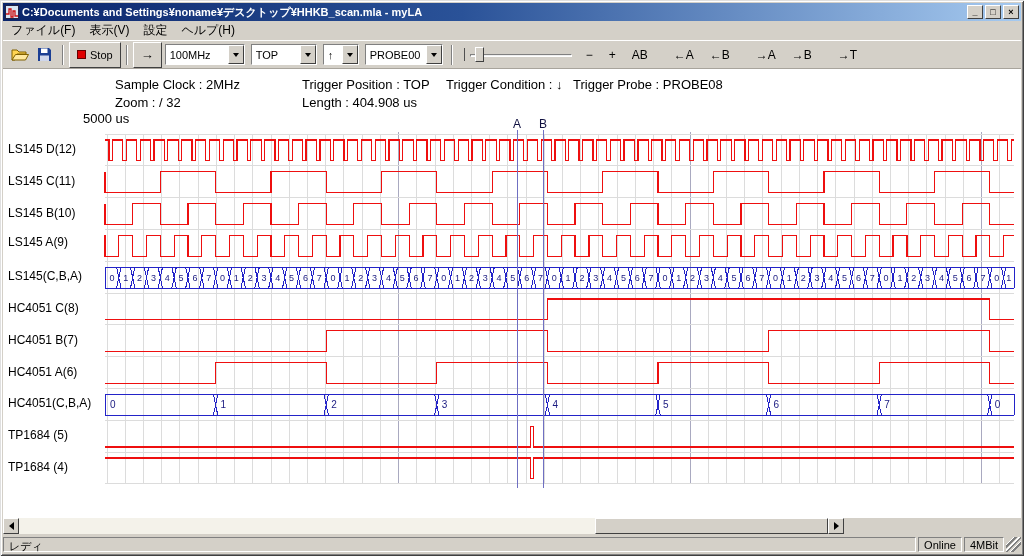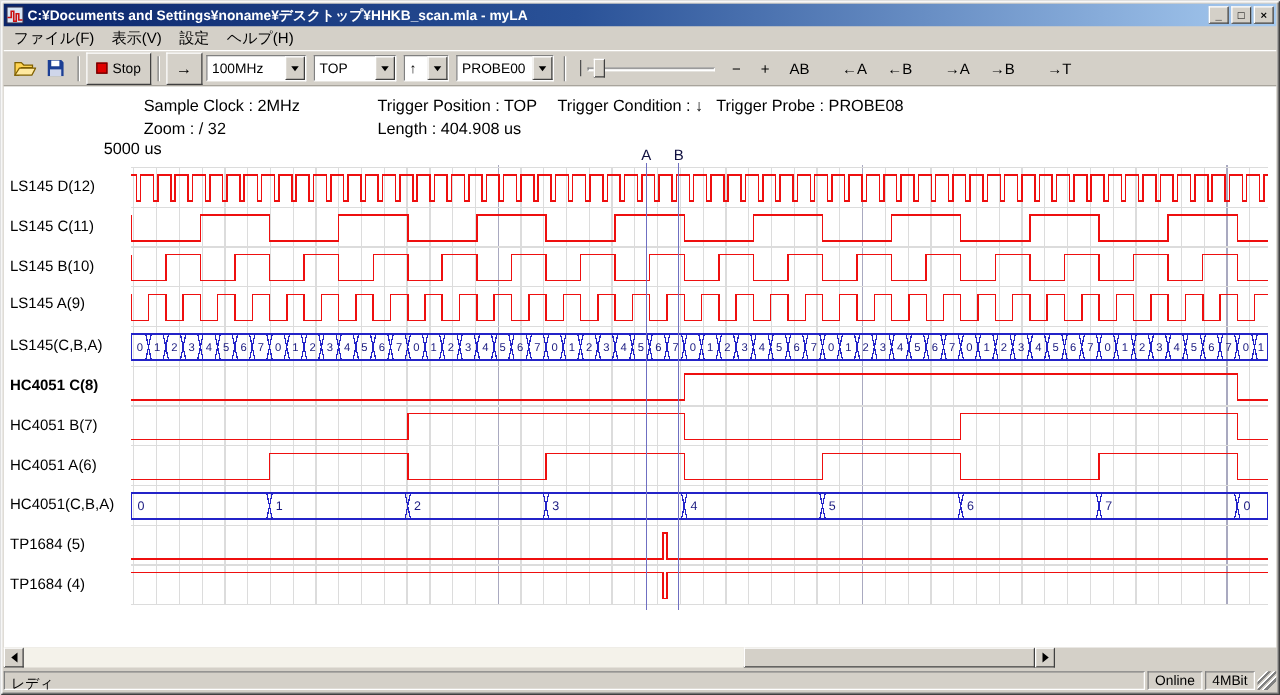--- a/index.html
+++ b/index.html
@@ -223,21 +223,21 @@
     <span class="inf" style="left:573px;top:77px">Trigger Probe : PROBE08</span>
     <span class="inf" style="left:115px;top:95px">Zoom : /  32</span>
     <span class="inf" style="left:302px;top:95px">Length : 404.908 us</span>
     <span class="inf" style="left:83px;top:111px">5000 us</span>
     <div id="ch-labels">
         <div class="ch-label" style="top: 142px;">LS145 D(12)</div>
         <div class="ch-label" style="top: 173.8px;">LS145 C(11)</div>
         <div class="ch-label" style="top: 205.6px;">LS145 B(10)</div>
         <div class="ch-label" style="top: 235px;">LS145 A(9)</div>
         <div class="ch-label" style="top: 269.2px;">LS145(C,B,A)</div>
-        <div class="ch-label" style="top: 301px; font-weight: bold;">HC4051 C(8)</div>
+        <div class="ch-label" style="top: 301px;">HC4051 C(8)</div>
         <div class="ch-label" style="top: 332.8px;">HC4051 B(7)</div>
         <div class="ch-label" style="top: 364.6px;">HC4051 A(6)</div>
         <div class="ch-label" style="top: 396.4px; text-align: center;">HC4051(C,B,A)</div>
         <div class="ch-label" style="top: 428.2px;">TP1684 (5)</div>
         <div class="ch-label" style="top: 460px; text-align: center;">TP1684 (4)</div>
         <div class="cursor-label" style="left: 513px;">A</div>
         <div class="cursor-label" style="left: 539px;">B</div>
       </div>
   </div>
 

